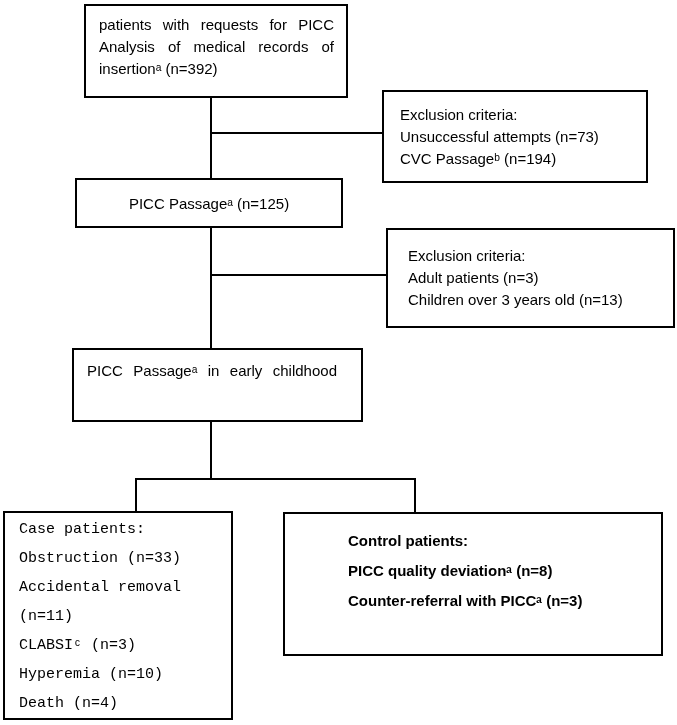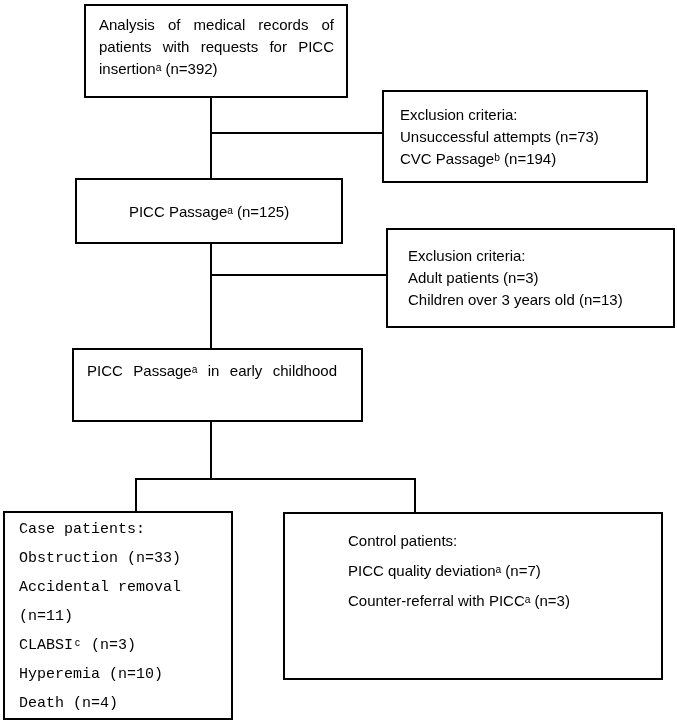--- a/index.html
+++ b/index.html
@@ -38,44 +38,45 @@
     padding: 8px 12px 0 13px;
     line-height: 22px;
   }
   #box-exclusion1 {
     left: 382px; top: 90px; width: 266px; height: 93px;
     padding: 0 8px 0 16px;
     line-height: 22px;
     display: flex; flex-direction: column; justify-content: center;
   }
   #box-picc-passage {
-    left: 75px; top: 178px; width: 268px; height: 66px;
+    left: 75px; top: 178px; width: 268px; height: 50px;
     display: flex; align-items: center; justify-content: center;
   }
   #box-exclusion2 {
     left: 386px; top: 228px; width: 289px; height: 100px;
     padding: 0 8px 0 20px;
     line-height: 22px;
     display: flex; flex-direction: column; justify-content: center;
   }
   #box-early-childhood {
     left: 72px; top: 348px; width: 291px; height: 74px;
     padding: 9px 24px 0 13px;
     line-height: 23px;
   }
   #box-case {
     left: 3px; top: 511px; width: 230px; height: 209px;
     padding: 2px 8px 0 14px;
     line-height: 29px;
     font-family: Liberation Mono, monospace;
   }
   #box-control {
-    left: 283px; top: 512px; width: 380px; height: 168px;
+    left: 283px; top: 512px; width: 380px; height: 144px;
     padding: 12px 8px 4px 63px;
     line-height: 30px;
+    font-weight: bold;
   }
 
   
   #line-v1 { left: 210px; top: 98px;  width: 2px;   height: 80px; }
   #line-h1 { left: 211px; top: 132px; width: 171px; height: 2px;  }
   #line-v2 { left: 210px; top: 228px; width: 2px;   height: 120px;}
   #line-h2 { left: 211px; top: 274px; width: 175px; height: 2px;  }
   #line-v3 { left: 210px; top: 422px; width: 2px;   height: 58px; }
   #line-h3 { left: 135px; top: 478px; width: 281px; height: 2px;  }
   #line-v4 { left: 135px; top: 478px; width: 2px;   height: 35px; }
@@ -89,22 +90,22 @@
   <div class="line" id="line-v1"></div>
   <div class="line" id="line-h1"></div>
   <div class="line" id="line-v2"></div>
   <div class="line" id="line-h2"></div>
   <div class="line" id="line-v3"></div>
   <div class="line" id="line-h3"></div>
   <div class="line" id="line-v4"></div>
   <div class="line" id="line-v5"></div>
 
   <div class="box" id="box-analysis">
+    <div class="jline">patients with requests for PICC</div>
     <div class="jline">Analysis of medical records of</div>
-    <div class="jline">patients with requests for PICC</div>
     <div>insertionᵃ (n=392)</div>
   </div>
 
   <div class="box" id="box-exclusion1">
     <div>Exclusion criteria:</div>
     <div>Unsuccessful attempts (n=73)</div>
     <div>CVC Passageᵇ (n=194)</div>
   </div>
 
   <div class="box" id="box-picc-passage">
@@ -126,17 +127,17 @@
     <div>Obstruction (n=33)</div>
     <div>Accidental removal (n=11)</div>
     <div>CLABSIᶜ (n=3)</div>
     <div>Hyperemia (n=10)</div>
     <div>Death (n=4)</div>
     <div>TVPᵈ (n=1)</div>
   </div>
 
   <div class="box" id="box-control">
     <div>Control patients:</div>
-    <div>PICC quality deviationᵃ (n=7)</div>
+    <div>PICC quality deviationᵃ (n=8)</div>
     <div>Counter-referral with PICCᵃ (n=3)</div>
   </div>
 
 </div>
 
 </body></html>

